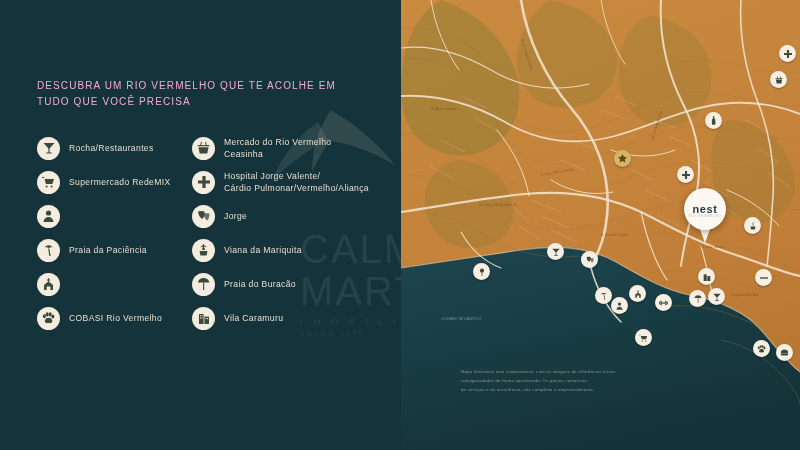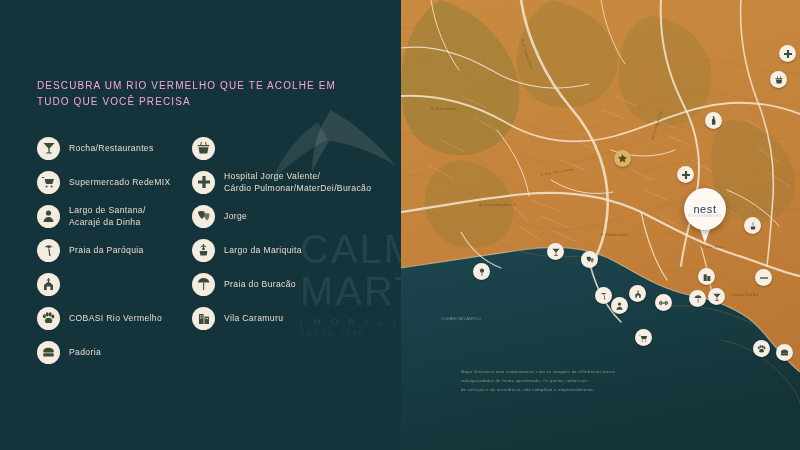--- a/index.html
+++ b/index.html
@@ -108,21 +108,21 @@
     width: 16px; height: 22px;
     background: #fdf8f1;
     clip-path: polygon(0 0, 100% 0, 50% 100%);
   }
   .pin-marker .pin-label {
     position: relative;
     z-index: 2;
     color: #1e3a44;
     font-size: 11px;
     letter-spacing: .6px;
-    font-weight: 400;
+    font-weight: 700;
   }
   .pin-marker .pin-sub {
     position: absolute;
     left: 0; top: 26px;
     width: 42px;
     text-align: center;
     color: #36566055;
     font-size: 3.6px;
     letter-spacing: .5px;
   }
@@ -199,32 +199,30 @@
           <span class="label">Supermercado RedeMIX</span>
         </div>
 
         <div class="poi">
           <span class="badge">
             <svg width="11" height="12" viewBox="0 0 11 12">
                 <circle cx="5.5" cy="3" r="2.6" fill="#3b4a3a"></circle>
                 <path d="M.6 12c0-2.8 2.2-5 4.9-5s4.9 2.2 4.9 5z" fill="#3b4a3a"></path>
               </svg>
           </span>
-          <span class="label" style="white-space:pre-line">Largo de Santana/
-Acarajé da Dinha</span>
         </div>
 
         <div class="poi">
           <span class="badge">
             <svg width="13" height="12" viewBox="0 0 13 12">
                 <path d="M6.2 4.4h1.1L8.6 12H7.3z" fill="#3b4a3a"></path>
                 <path d="M6.7 1.2c2 0 3.6 1 4.4 2.3-1-.7-2.1-.9-3-.6.6-.2 1.2 0 1.8.4-1.4-.2-2.4.1-3.2.9-.8-.8-1.8-1.1-3.2-.9.6-.4 1.2-.6 1.8-.4-.9-.3-2 0-3 .6C3.1 2.2 4.7 1.2 6.7 1.2z" fill="#3b4a3a"></path>
               </svg>
           </span>
-          <span class="label">Praia da Paróquia</span>
+          <span class="label">Praia da Paciência</span>
         </div>
 
         <div class="poi">
           <span class="badge">
             <svg width="13" height="12" viewBox="0 0 13 12">
                 <path d="M6.1 0h.9v1.6h1.3v.9H7v1.3L11 7v5H8.4V8.6H4.7V12H2V7l4-3.2V2.5H4.8v-.9h1.3z" fill="#3b4a3a"></path>
               </svg>
           </span>
         </div>
 
@@ -234,50 +232,43 @@
                 <ellipse cx="2.4" cy="4.3" rx="1.5" ry="2" fill="#3b4a3a"></ellipse>
                 <ellipse cx="5.2" cy="2.4" rx="1.5" ry="2.1" fill="#3b4a3a"></ellipse>
                 <ellipse cx="8.2" cy="2.4" rx="1.5" ry="2.1" fill="#3b4a3a"></ellipse>
                 <ellipse cx="10.8" cy="4.4" rx="1.5" ry="2" fill="#3b4a3a"></ellipse>
                 <path d="M6.6 5.8c2.3 0 3.7 1.7 3.7 3.3 0 1.4-1.2 2.3-2.5 2-.8-.2-1.6-.2-2.4 0-1.3.3-2.5-.6-2.5-2 0-1.6 1.4-3.3 3.7-3.3z" fill="#3b4a3a"></path>
               </svg>
           </span>
           <span class="label">COBASI Rio Vermelho</span>
         </div>
 
-        <div class="poi">
-          <span class="badge">
-            <svg width="13" height="10" viewBox="0 0 13 10">
-                <path d="M1.2 4.6C1.2 2.3 3.5.8 6.5.8s5.3 1.5 5.3 3.8c0 .6-.4 1-1 1H2.2c-.6 0-1-.4-1-1z" fill="#3b4a3a"></path>
-                <rect x="1.2" y="6.2" width="10.6" height="3.2" rx="1.2" fill="#3b4a3a"></rect>
-              </svg>
-          </span>
-          <span class="label">Padoria</span>
-        </div>
       </div>
 
       <div class="col col-2">
 
         <div class="poi">
           <span class="badge">
             <svg width="13" height="12" viewBox="0 0 13 12">
                 <path d="M4 0h1l-.8 3h4.6L8 0h1l.8 3h2.5v1.2H.7V3h2.5z" fill="#3b4a3a"></path>
                 <path d="M1.5 5.2h10l-1.2 6.4H2.7z" fill="#3b4a3a"></path>
               </svg>
           </span>
+          <span class="label" style="white-space:pre-line">Mercado do Rio Vermelho
+Ceasinha</span>
         </div>
 
         <div class="poi">
           <span class="badge">
             <svg width="12" height="12" viewBox="0 0 12 12">
                 <path d="M4.4 0h3.2v4.4H12v3.2H7.6V12H4.4V7.6H0V4.4h4.4z" fill="#3b4a3a"></path>
               </svg>
           </span>
           <span class="label" style="white-space:pre-line">Hospital Jorge Valente/
-Cárdio Pulmonar/MaterDei/Buracão</span>
+Cárdio Pulmonar/Vermelho/Aliança</span>
         </div>
 
 
         <div class="poi">
           <span class="badge">
             <svg width="13" height="12" viewBox="0 0 13 12">
                 <path d="M1 1.4c2.2-.7 4.4-.7 6.6 0 .2 3.2-.6 6-2.4 7.5C3.2 7.4 1 4.6 1 1.4z" fill="#3b4a3a"></path>
                 <path d="M6.4 3.6c2 -.6 4 -.6 6 0 .2 3-.6 5.6-2.3 7-1.8-1.4-3.5-4-3.7-7z" fill="#3b4a3a" opacity=".75"></path>
               </svg>
           </span>
@@ -285,21 +276,21 @@
         </div>
 
         <div class="poi">
           <span class="badge">
             <svg width="13" height="12" viewBox="0 0 13 12">
                 <path d="M6 0h1v5.6H6z" fill="#3b4a3a"></path>
                 <path d="M6.5 1.2c-1.6 0-2.8 1-3 2.4.8-.8 1.8-1 2.6-.6C5.3 4 5 5 5.1 6h2.8c.1-1-.2-2-1-3 .8-.4 1.8-.2 2.6.6-.2-1.4-1.4-2.4-3-2.4z" fill="#3b4a3a"></path>
                 <path d="M2.6 7h7.8l-.8 4.6H3.4z" fill="#3b4a3a"></path>
               </svg>
           </span>
-          <span class="label">Largo da Mariquita</span>
+          <span class="label">Viana da Mariquita</span>
         </div>
 
         <div class="poi">
           <span class="badge">
             <svg width="13" height="12" viewBox="0 0 13 12">
                 <path d="M6.1 4.6h1.1V12H6.1z" fill="#3b4a3a"></path>
                 <path d="M6.6 0C3.6 0 1.2 1.9.8 4.4h11.6C12 1.9 9.6 0 6.6 0z" fill="#3b4a3a"></path>
               </svg>
           </span>
           <span class="label">Praia do Buracão</span>

